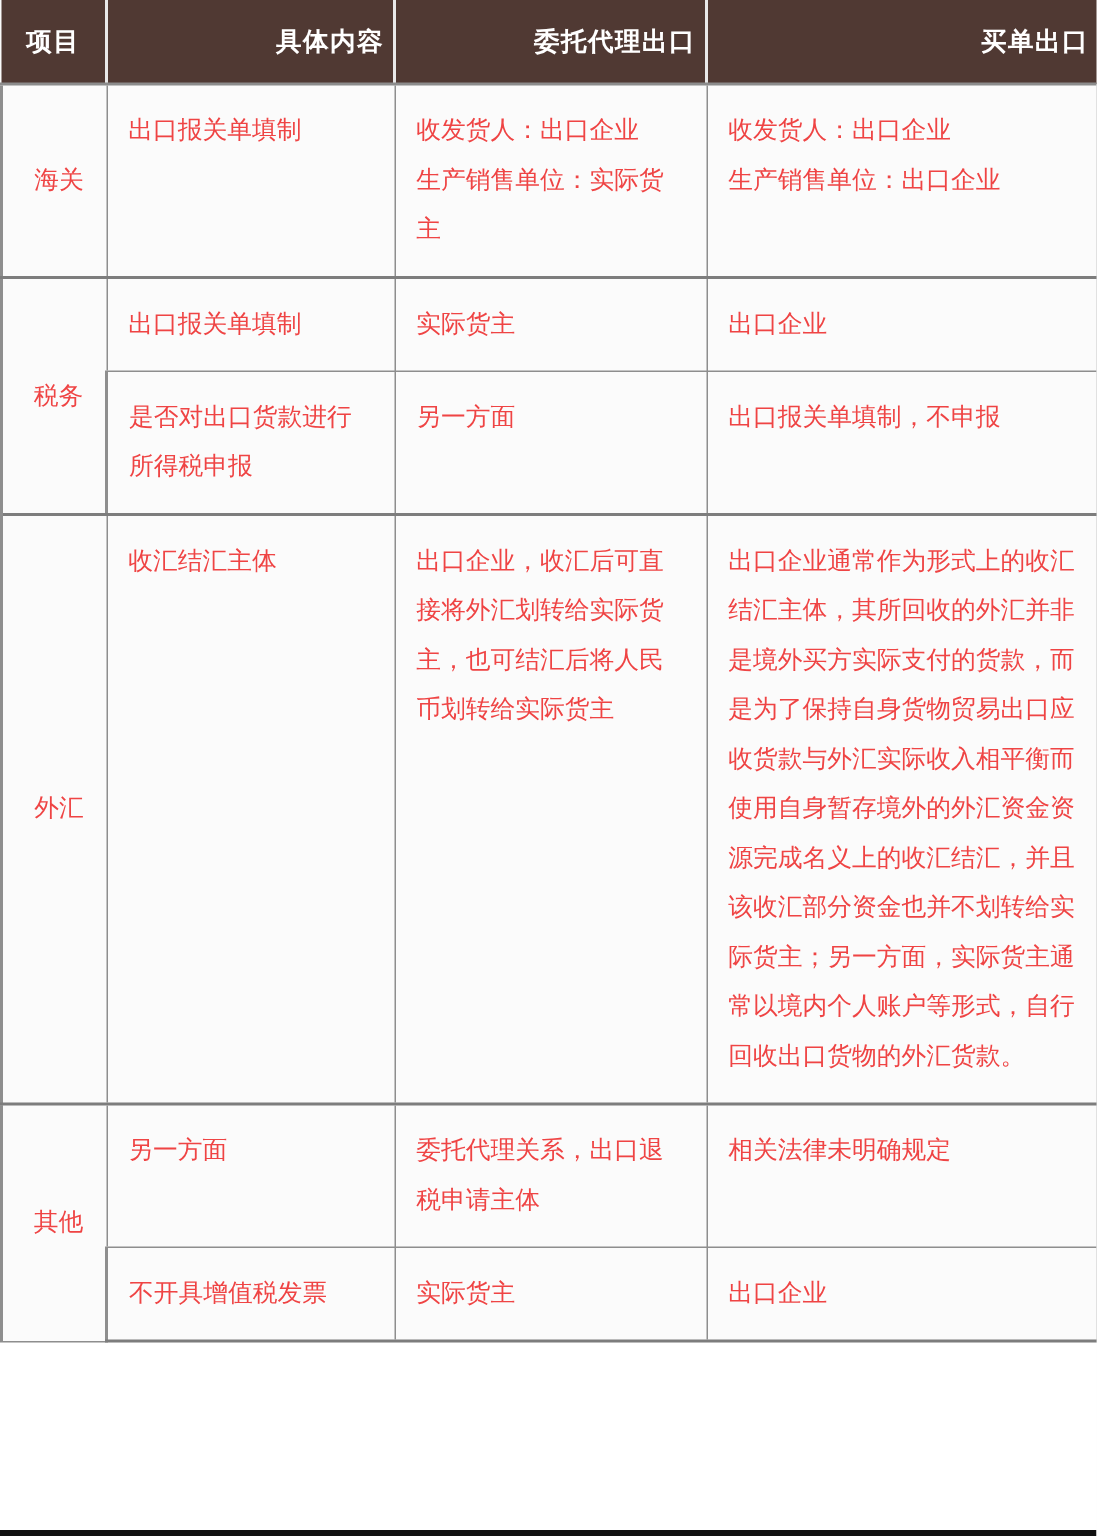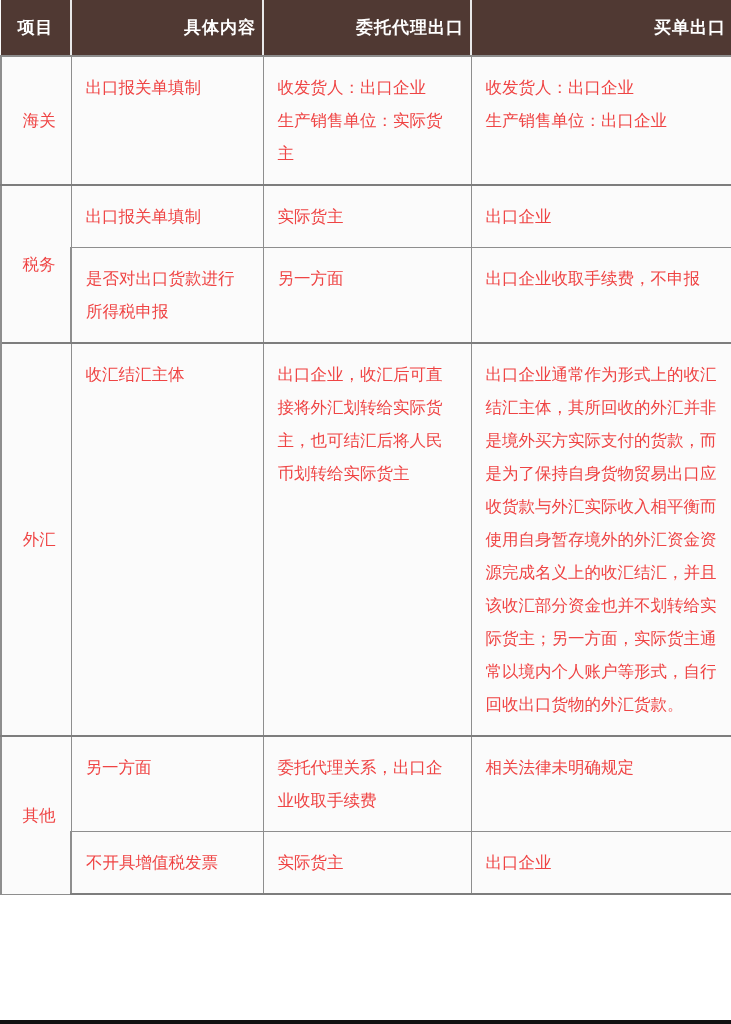--- a/index.html
+++ b/index.html
@@ -158,42 +158,42 @@
           </td>
         </tr>
         <tr class="sec-bottom">
           <td>
             <span class="cell-text">是否对出口货款进行所得税申报</span>
           </td>
           <td>
             <span class="cell-text">另一方面</span>
           </td>
           <td>
-            <span class="cell-text">出口企业收取手续费，不申报</span>
+            <span class="cell-text">出口报关单填制，不申报</span>
           </td>
         </tr>
         <tr class="sec-top sec-bottom">
           <td class="group" rowspan="1">外汇</td>
           <td>
             <span class="cell-text">收汇结汇主体</span>
           </td>
           <td>
             <span class="cell-text">出口企业，收汇后可直接将外汇划转给实际货主，也可结汇后将人民币划转给实际货主</span>
           </td>
           <td>
             <span class="cell-text">出口企业通常作为形式上的收汇结汇主体，其所回收的外汇并非是境外买方实际支付的货款，而是为了保持自身货物贸易出口应收货款与外汇实际收入相平衡而使用自身暂存境外的外汇资金资源完成名义上的收汇结汇，并且该收汇部分资金也并不划转给实际货主；另一方面，实际货主通常以境内个人账户等形式，自行回收出口货物的外汇货款。</span>
           </td>
         </tr>
         <tr class="sec-top">
           <td class="group" rowspan="2">其他</td>
           <td>
             <span class="cell-text">另一方面</span>
           </td>
           <td>
-            <span class="cell-text">委托代理关系，出口企业收取手续费</span>
+            <span class="cell-text">委托代理关系，出口退税申请主体</span>
           </td>
           <td>
             <span class="cell-text">相关法律未明确规定</span>
           </td>
         </tr>
         <tr class="sec-bottom">
           <td>
             <span class="cell-text">不开具增值税发票</span>
           </td>
           <td>

